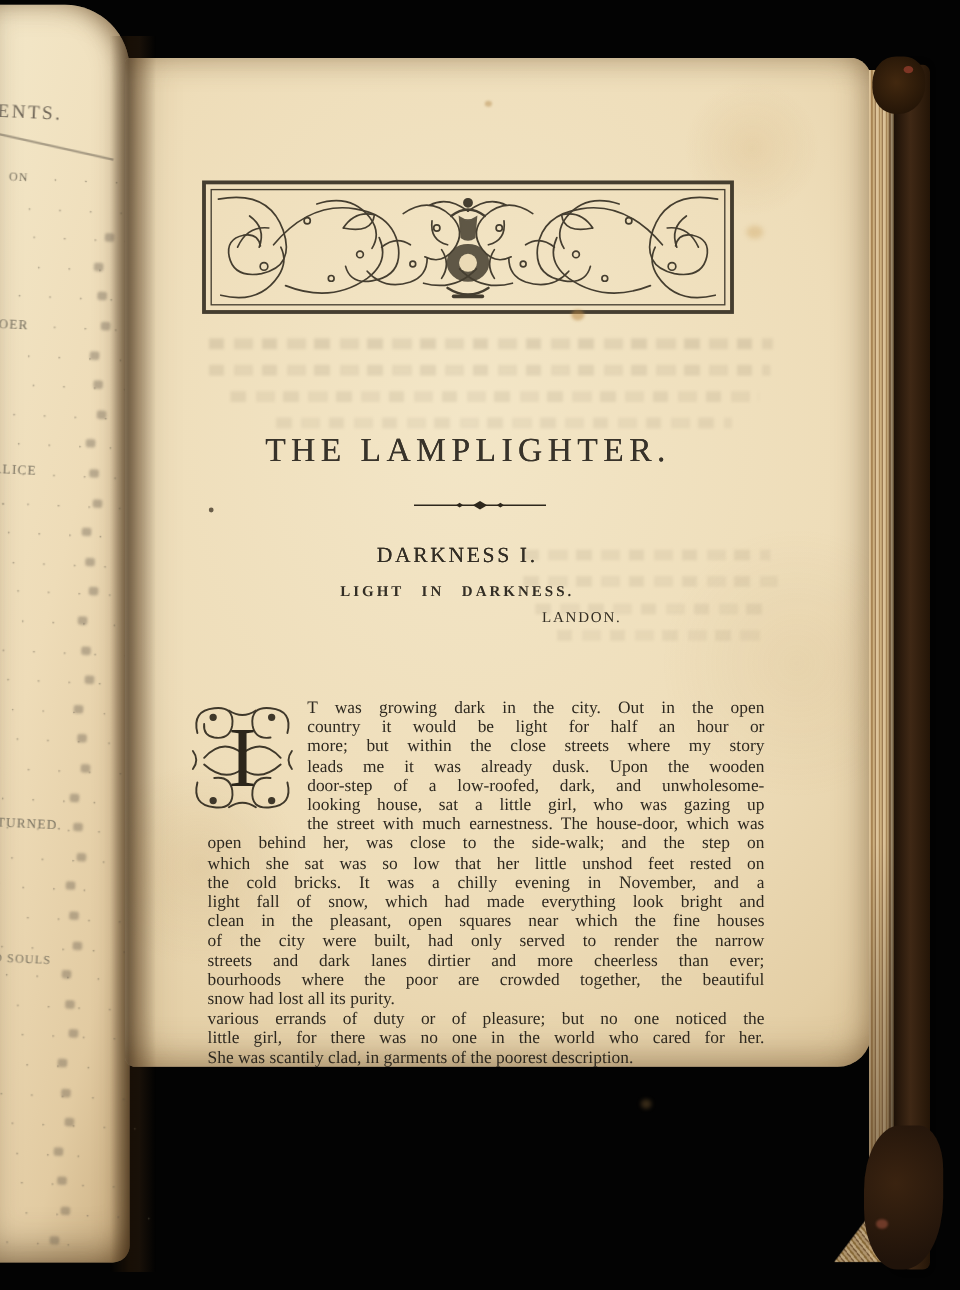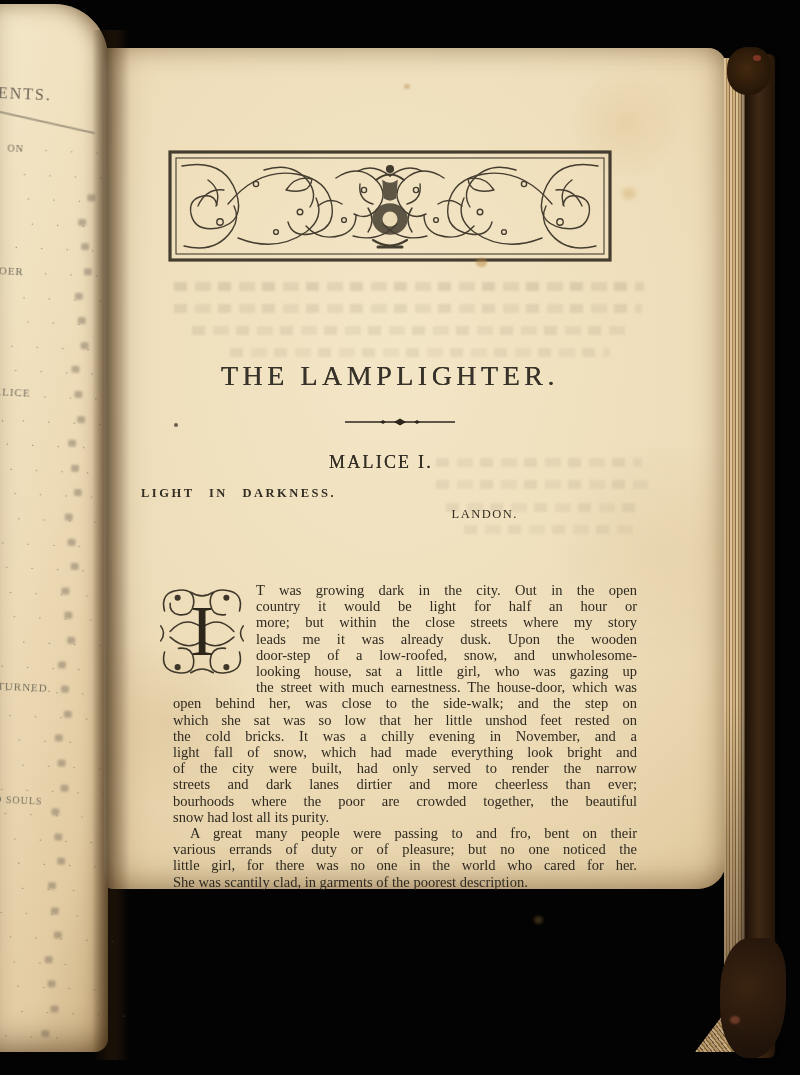--- a/index.html
+++ b/index.html
@@ -41,21 +41,21 @@
   .ghost{position:absolute;height:9px;filter:blur(1.3px);opacity:.5;pointer-events:none;
     background:repeating-linear-gradient(90deg, rgba(125,110,85,.34) 0 13px, transparent 13px 21px,
                rgba(125,110,85,.26) 21px 37px, transparent 37px 44px);}
 
   .page-title{position:absolute;left:46px;top:312px;width:480px;text-align:center;
     font-size:28px;letter-spacing:4.5px;color:#38332a;white-space:nowrap;
     text-shadow:0 0 .4px #38332a;}
   .divider{position:absolute;left:56px;top:366px;width:480px;text-align:center;}
   .chapter-heading{position:absolute;left:37px;top:404px;width:480px;text-align:center;
     font-size:18px;letter-spacing:2.2px;color:#332e25;text-shadow:0 0 .3px #332e25;}
-  .section-heading{position:absolute;left:37px;top:438px;width:480px;text-align:left;
+  .section-heading{position:absolute;left:37px;top:438px;width:480px;text-align:center;
     font-size:12.5px;font-weight:bold;letter-spacing:2.5px;word-spacing:9px;color:#332e25;}
 
   .epigraph{position:absolute;left:158px;top:460px;width:260px;font-size:13.5px;color:#332d23;}
   .ep-line{height:17.5px;white-space:nowrap;}
   .ep-lines .ep-line:nth-child(1){margin-left:2px;text-indent:-9px;font-weight:bold;font-weight:normal;}
   .ep-lines .ep-line:nth-child(2){margin-left:26px;}
   .ep-lines .ep-line:nth-child(3){margin-left:2px;}
   .ep-lines .ep-line:nth-child(4){margin-left:16px;}
   .ep-attribution{text-align:right;padding-right:4px;margin-top:-1px;font-size:12.5px;letter-spacing:1.5px;
     font-variant:small-caps;}
@@ -250,21 +250,21 @@
       <svg width="116" height="12" viewBox="0 0 116 12" xmlns="http://www.w3.org/2000/svg">
         <g fill="#2d271c" stroke="#2d271c">
           <line x1="3" y1="6" x2="113" y2="6" stroke-width="1.3"></line>
           <polygon points="52,6 58,2.4 64,6 58,9.6" stroke="none"></polygon>
           <polygon points="38,6 41,4 44,6 41,8" stroke="none"></polygon>
           <polygon points="72,6 75,4 78,6 75,8" stroke="none"></polygon>
         </g>
       </svg>
     </div>
 
-    <div class="chapter-heading">MALICE I.</div>
+    <div class="chapter-heading">DARKNESS I.</div>
     <div class="section-heading">LIGHT IN DARKNESS.</div>
 
     <div class="epigraph">
       <div class="ep-attribution">LANDON.</div>
     </div>
 
     <div class="body-text">
 
       <svg class="dropcap" viewBox="0 0 96 100" xmlns="http://www.w3.org/2000/svg">
         <g stroke="#2c261b" fill="none" stroke-width="1.7" stroke-linecap="round" opacity=".9">
@@ -285,34 +285,34 @@
           <path d="M36,8 q12,8 24,0"></path>
           <path d="M36,94 q12,-8 24,0"></path>
         </g>
         <text x="48" y="75" text-anchor="middle" font-family="Liberation Serif, serif" font-size="76" fill="#2c261b">I</text>
       </svg>
       <div class="p1">
           <div class="body-line first">T was growing dark in the city.  Out in the open</div>
           <div class="body-line">country it would be light for half an hour or</div>
           <div class="body-line">more; but within the close streets where my story</div>
           <div class="body-line">leads me it was already dusk.  Upon the wooden</div>
-          <div class="body-line">door-step of a low-roofed, snow, and unwholesome-</div>
+          <div class="body-line">door-step of a low-roofed, dark, and unwholesome-</div>
           <div class="body-line">looking house, sat a little girl, who was gazing up</div>
           <div class="body-line">the street with much earnestness.  The house-door, which was</div>
           <div class="body-line">open behind her, was close to the side-walk; and the step on</div>
           <div class="body-line">which she sat was so low that her little unshod feet rested on</div>
           <div class="body-line">the cold bricks.  It was a chilly evening in November, and a</div>
           <div class="body-line">light fall of snow, which had made everything look bright and</div>
+          <div class="body-line">clean in the pleasant, open squares near which the fine houses</div>
           <div class="body-line">of the city were built, had only served to render the narrow</div>
           <div class="body-line">streets and dark lanes dirtier and more cheerless than ever;</div>
           <div class="body-line">bourhoods where the poor are crowded together, the beautiful</div>
           <div class="body-line last">snow had lost all its purity.</div>
         </div>
       <div class="p2">
-          <div class="body-line first">A great many people were passing to and fro, bent on their</div>
           <div class="body-line">various errands of duty or of pleasure; but no one noticed the</div>
           <div class="body-line">little girl, for there was no one in the world who cared for her.</div>
           <div class="body-line last">She was scantily clad, in garments of the poorest description.</div>
         </div>
     </div>
 
     <div class="spot s1"></div>
     <div class="spot s2"></div>
     <div class="spot s3"></div>
     <div class="spot s4"></div>

